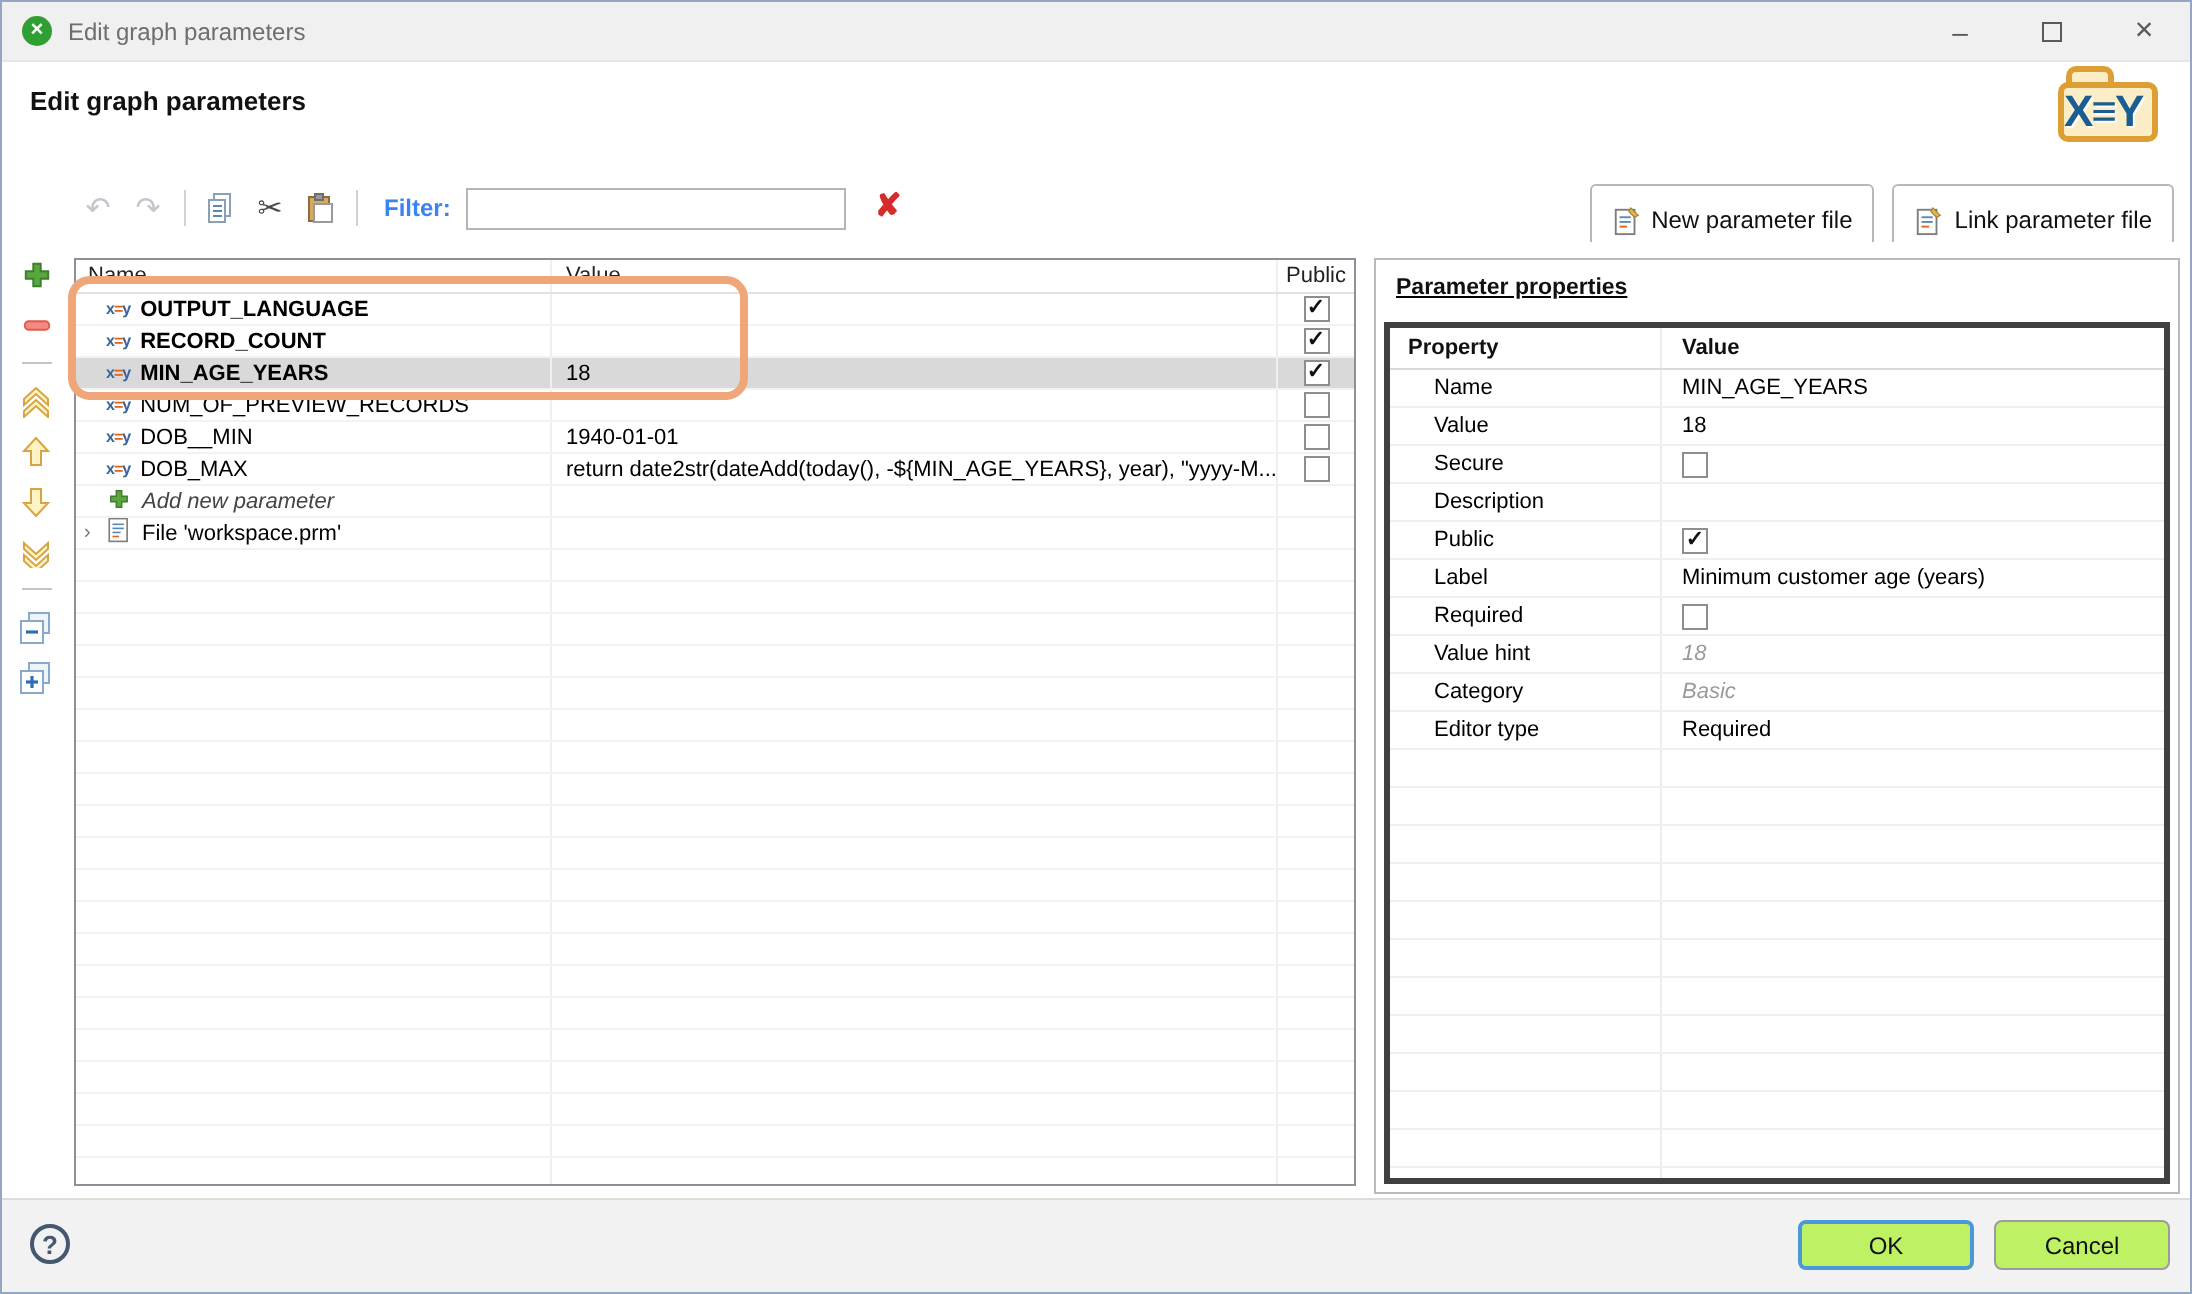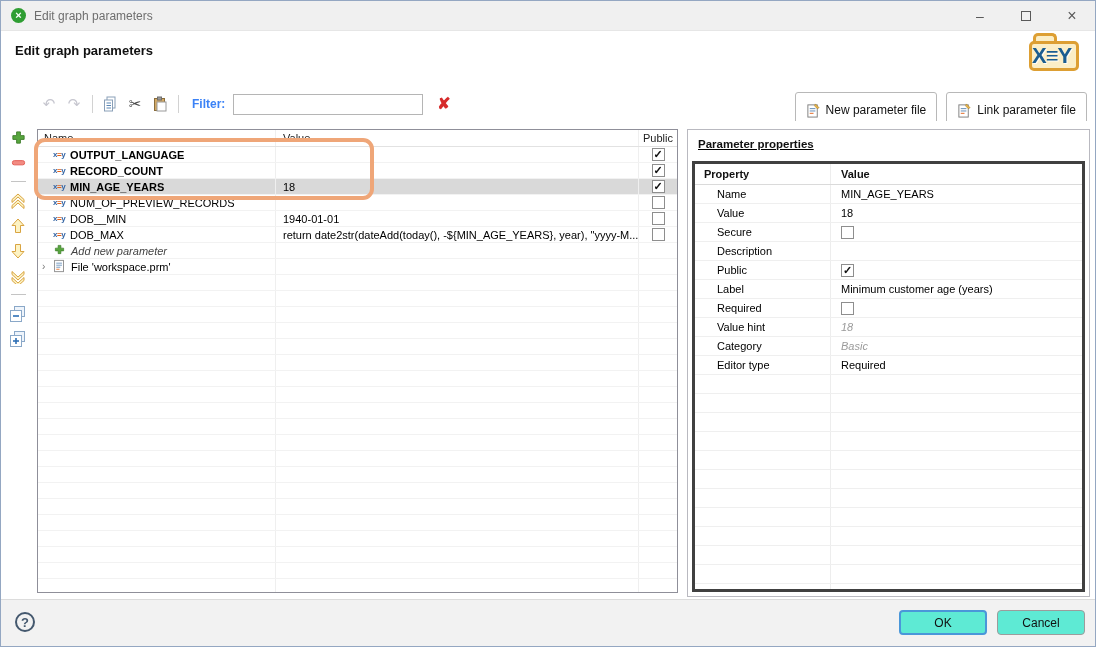--- a/index.html
+++ b/index.html
@@ -86,21 +86,21 @@
   .ptrow{display:flex;height:19px;align-items:center;border-bottom:1px solid #efefef;}
   .ptrow .ptc1{padding-left:22px;}
   .hint{color:#9a9a9a;font-style:italic;}
   
   .footer{position:absolute;bottom:0;left:0;right:0;height:47px;background:#f2f2f2;
     border-top:1px solid #dcdcdc;}
   .help{position:absolute;left:14px;top:12px;width:20px;height:20px;border-radius:50%;
     border:2px solid #44586e;color:#44586e;font-weight:bold;font-size:13px;
     display:flex;align-items:center;justify-content:center;}
   .fbtns{position:absolute;right:10px;top:10px;display:flex;gap:10px;}
-  .fbtn{width:88px;height:25px;border-radius:4px;background:#5eead4;font-size:12px;color:#111;
+  .fbtn{width:88px;height:25px;border-radius:4px;background:#bef264;font-size:12px;color:#111;
     font-family:"Liberation Sans",sans-serif;display:flex;align-items:center;justify-content:center;}
   .okbtn{border:2px solid #4a97d9;}
   .cancelbtn{border:1px solid #9c9c9c;}
 </style>
 </head>
 <body>
 
 <div class="window">
 
   <div class="titlebar">

